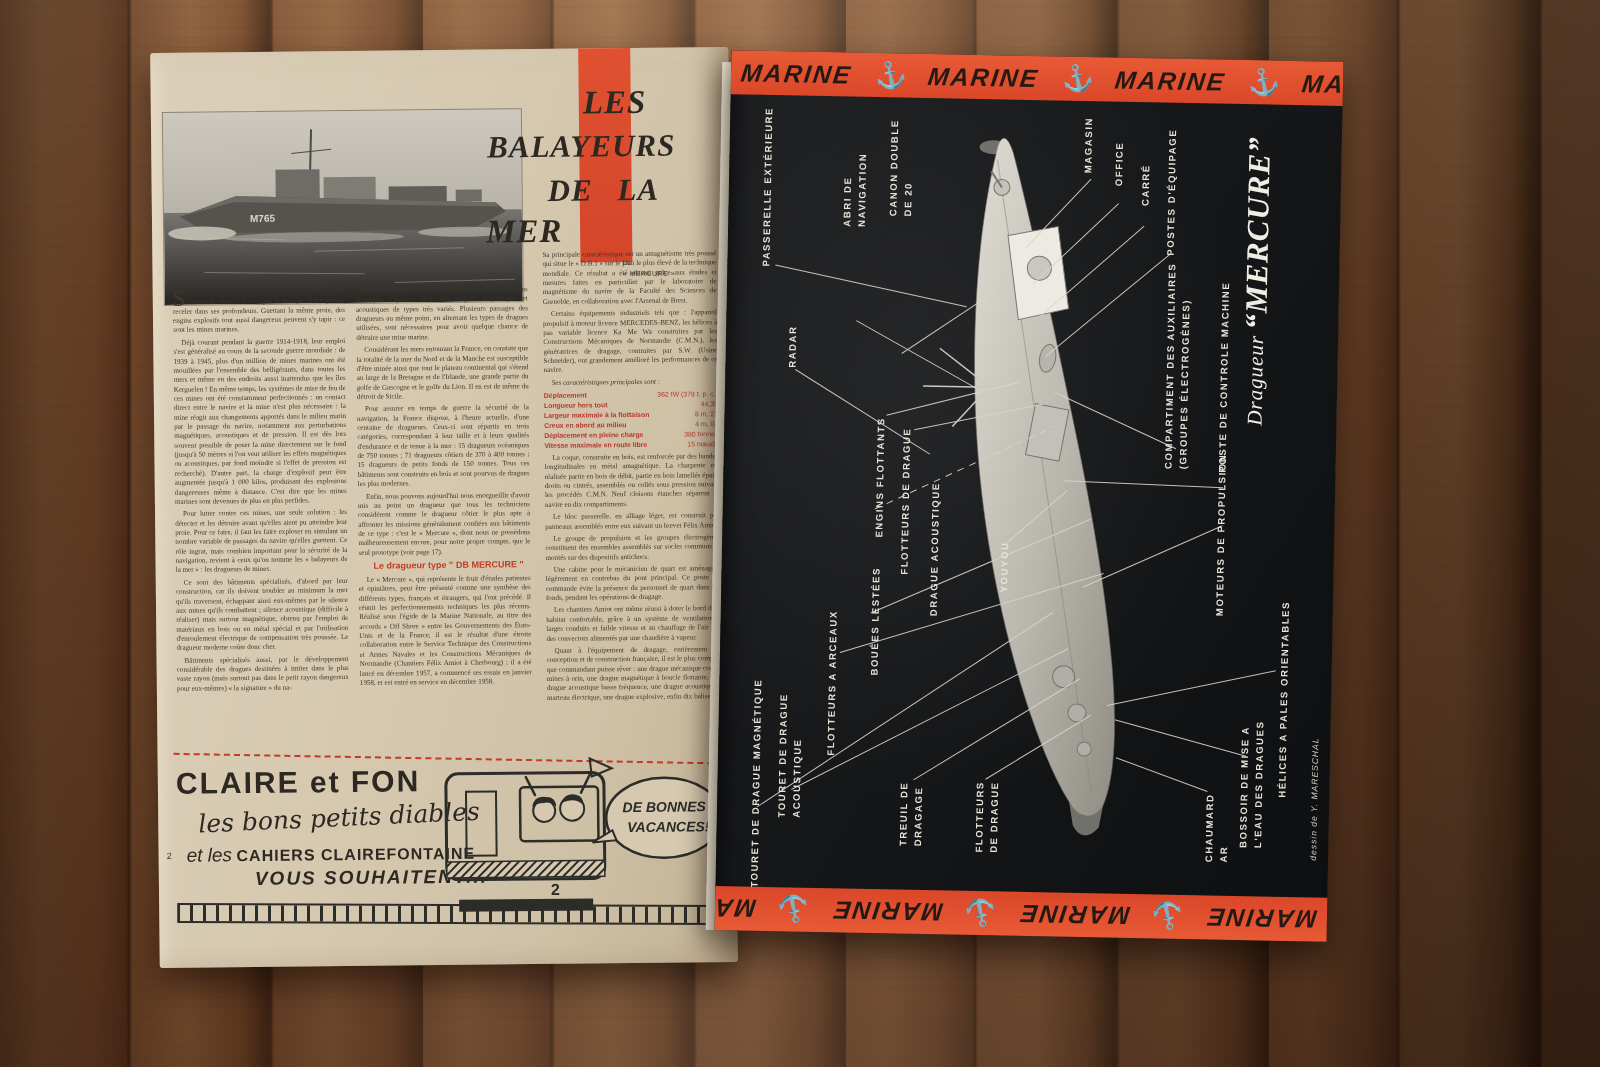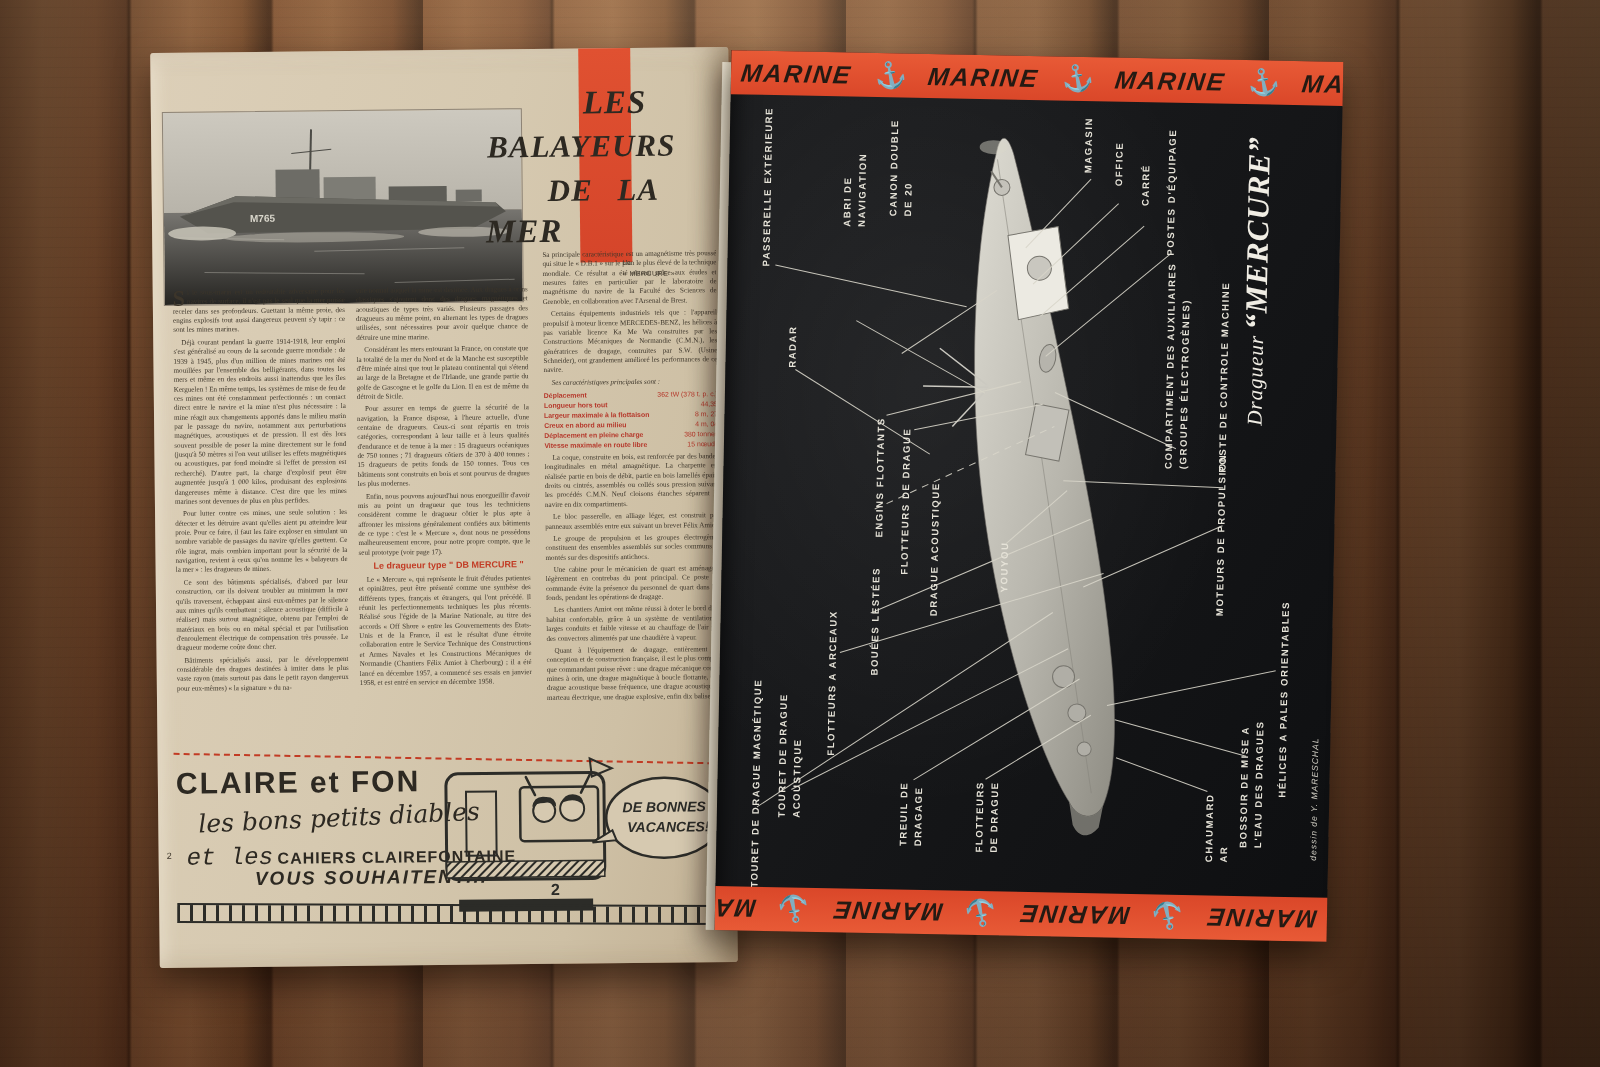--- a/index.html
+++ b/index.html
@@ -38,21 +38,21 @@
   .dropcap::first-letter{float:left;font-size:22px;line-height:.8;padding:1px 2px 0 0;font-weight:bold;}
   .red-head{color:#c23b24;font-family:"Liberation Sans",sans-serif;font-weight:bold;font-size:9px;margin:6px 0 4px 0;text-align:center;text-indent:0;}
   .specs{margin:2px 0 3px 0;}
   .specs-intro{font-style:italic;margin-bottom:2px;text-indent:8px;}
   .spec-row{display:flex;justify-content:space-between;color:#b5372a;font-family:"Liberation Sans",sans-serif;font-size:6.9px;font-weight:bold;line-height:1.45;}
   .spec-row .v{font-weight:normal;}
   .dash-sep{position:absolute;left:16px;top:700px;width:550px;border-top:2.5px dashed #c23b24;transform:rotate(1.6deg);transform-origin:left center;}
   .ad-heading{position:absolute;left:18px;top:714px;font-size:30px;font-weight:bold;color:#2d2922;letter-spacing:2px;}
   .ad-script{position:absolute;left:40px;top:752px;font-family:"DejaVu Serif",serif;font-style:italic;font-size:25px;color:#2d2922;transform:rotate(-2deg);}
   .ad-line3{position:absolute;left:28px;top:792px;color:#2d2922;white-space:nowrap;}
-  .ad-line3 .pfx{font-family:Liberation Mono, monospace;font-style:italic;font-size:24px;}
+  .ad-line3 .pfx{font-family:Liberation Sans, sans-serif;font-style:italic;font-size:19px;}
   .ad-line3 .caps{font-weight:bold;font-size:16px;letter-spacing:1px;}
   .ad-line4{position:absolute;left:96px;top:816px;font-weight:bold;font-style:italic;font-size:19px;letter-spacing:2px;color:#2d2922;}
   .track{position:absolute;left:18px;top:854px;width:548px;height:16px;
     border-top:2.5px solid #2c2c28;border-bottom:2.5px solid #2c2c28;
     background:repeating-linear-gradient(90deg,#2c2c28 0 3px,transparent 3px 13px);transform:rotate(.8deg);}
   .train{position:absolute;left:282px;top:694px;width:288px;height:186px;}
   .pageno{position:absolute;left:8px;top:798px;font-size:9px;color:#3c352a;}
   
   .page-edge{position:absolute;left:714px;top:62px;width:12px;height:868px;background:linear-gradient(90deg,#efe8d6,#c9bfa8);transform:rotate(1.1deg);box-shadow:0 10px 24px rgba(15,6,2,.5);}
   .right-page{position:absolute;left:723px;top:56px;width:612px;height:880px;

